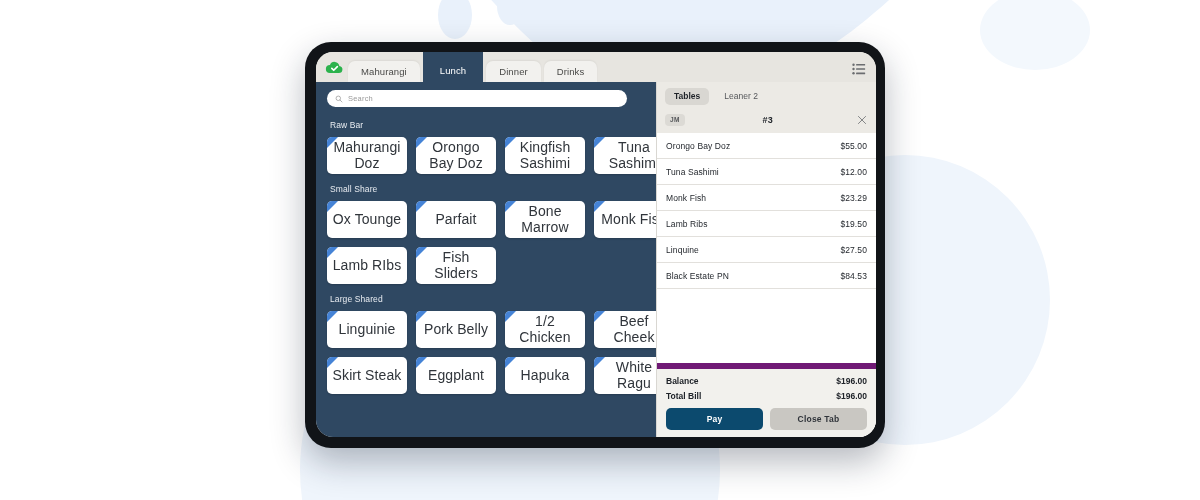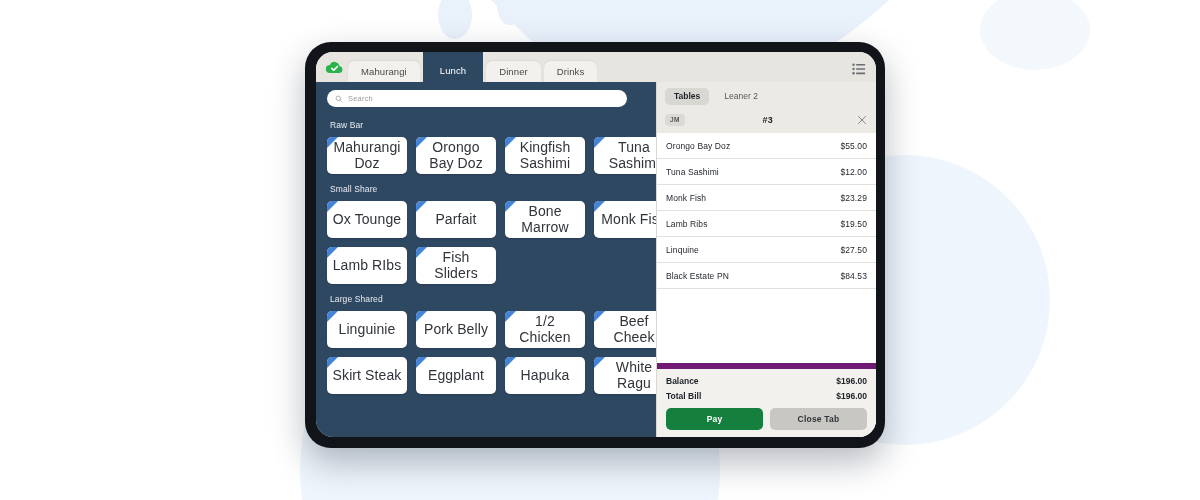--- a/index.html
+++ b/index.html
@@ -262,21 +262,21 @@
   .btn {
     flex: 1 1 0;
     text-align: center;
     font-size: 8.5px;
     font-weight: bold;
     border-radius: 5px;
     padding: 7px 0;
     line-height: 1;
     letter-spacing: .2px;
   }
-  .btn-pay { background: #15803d; color: #ffffff; }
+  .btn-pay { background: #0c4a6e; color: #ffffff; }
   .btn-close { background: #c9c7c2; color: #30343a; }
 </style>
 </head>
 <body>
 
 <svg id="backdrop" viewBox="0 0 1200 500" xmlns="http://www.w3.org/2000/svg">
   <path d="M455 -40 C520 30 560 90 660 95 C760 100 830 55 900 -10 L900 -60 L455 -60 Z" fill="#e9f1fb"></path>
   <ellipse cx="455" cy="15" rx="17" ry="24" fill="#e9f1fb"></ellipse>
   <ellipse cx="510" cy="6" rx="13" ry="19" fill="#e9f1fb"></ellipse>
   <circle cx="510" cy="470" r="210" fill="#eff5fc"></circle>

